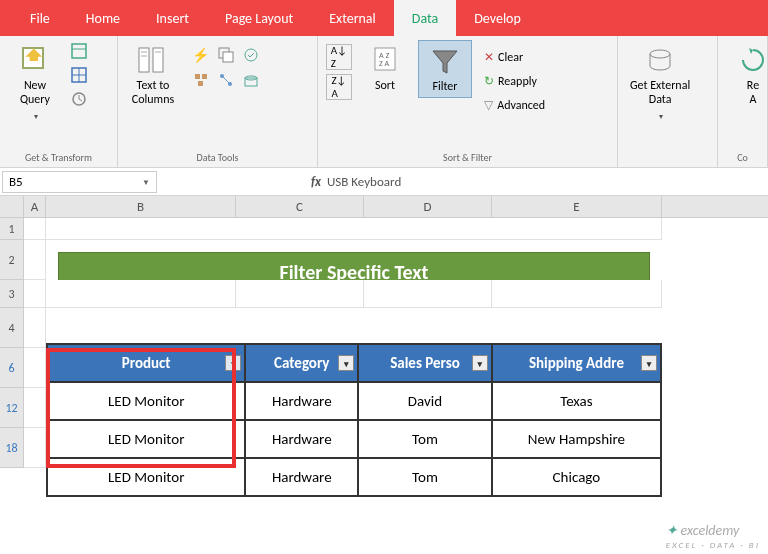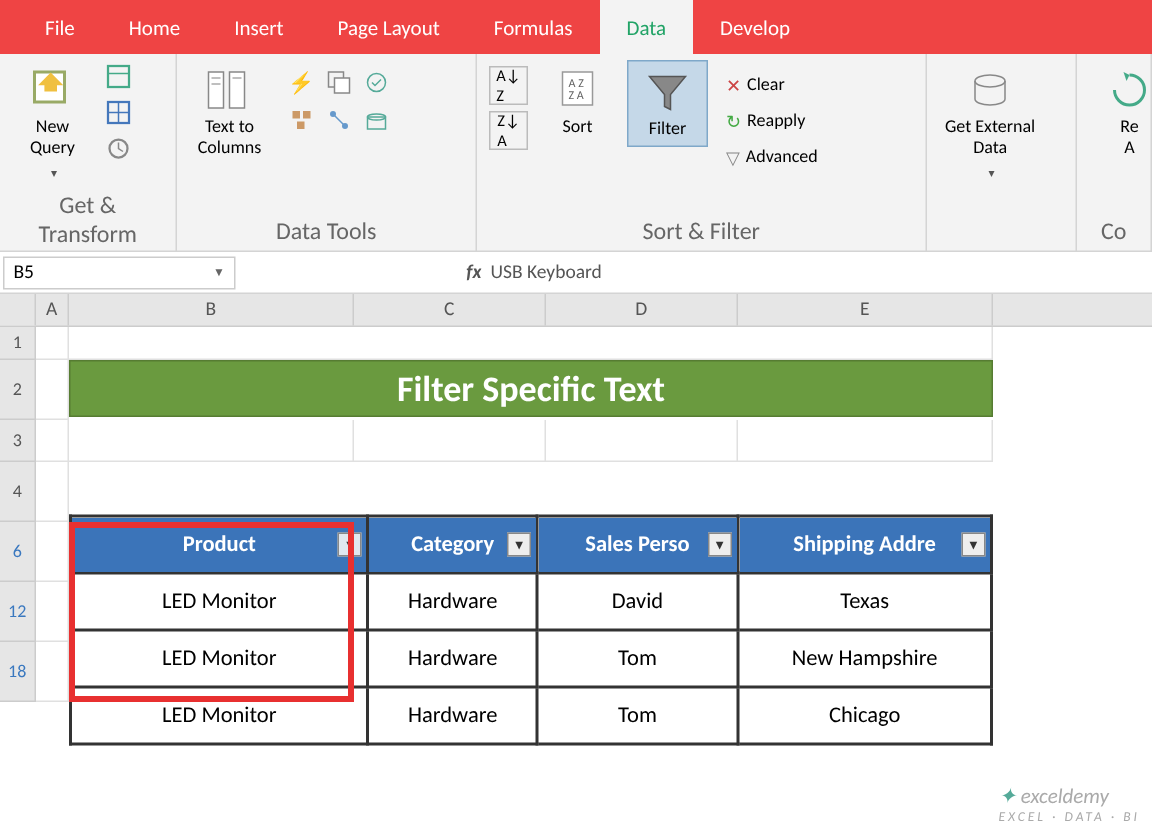--- a/index.html
+++ b/index.html
@@ -6,21 +6,21 @@
 body { background: #fff; width: 768px; height: 554px; overflow: hidden; position: relative; }
 
 
 .tabs { background: #ef4444; display: flex; height: 36px; align-items: center; padding-left: 12px; }
 .tab { color: #fff; font-size: 14px; padding: 0 18px; height: 36px; display: flex; align-items: center; cursor: pointer; }
 .tab.active { background: #f3f3f3; color: #21a366; }
 
 
 .ribbon { background: #f3f3f3; border-bottom: 1px solid #d4d4d4; height: 132px; display: flex; }
 .group { border-right: 1px solid #d4d4d4; padding: 4px 8px 2px; display: flex; flex-direction: column; justify-content: space-between; height: 132px; }
-.group-label { font-size: 16px; color: #666; text-align: center; padding: 2px 0; }
+.group-label { font-size: 10px; color: #666; text-align: center; padding: 2px 0; }
 .group-body { display: flex; gap: 6px; align-items: flex-start; flex: 1; }
 .big-btn { display: flex; flex-direction: column; align-items: center; gap: 2px; padding: 4px; cursor: pointer; text-align: center; font-size: 12px; min-width: 54px; }
 .big-btn.active { background: #c5d8e8; border: 1px solid #7fa8c9; }
 .btn-icon { width: 32px; height: 32px; display: flex; align-items: center; justify-content: center; font-size: 22px; }
 .small-stack { display: flex; flex-direction: column; gap: 2px; }
 .small-btn { height: 22px; padding: 0 6px; font-size: 12px; display: flex; align-items: center; gap: 4px; cursor: pointer; }
 .mini-grid { display: grid; grid-template-columns: repeat(2, 22px); gap: 3px; margin-left: 4px; }
 .mini-icon { width: 22px; height: 22px; display: flex; align-items: center; justify-content: center; font-size: 14px; cursor: pointer; }
 .dropdown-arrow::after { content: "▾"; font-size: 8px; margin-left: 2px; color: #555; }
 
@@ -35,21 +35,21 @@
 .sheet { position: relative; }
 .col-headers { display: flex; height: 22px; background: #e6e6e6; border-bottom: 1px solid #ccc; }
 .corner { width: 24px; border-right: 1px solid #ccc; background: #e6e6e6; }
 .ch { border-right: 1px solid #ccc; text-align: center; font-size: 13px; color: #555; line-height: 22px; }
 .row-hdr { width: 24px; background: #e6e6e6; border-right: 1px solid #ccc; border-bottom: 1px solid #ccc; text-align: center; font-size: 12px; color: #555; display: flex; align-items: center; justify-content: center; }
 .row-hdr.filtered { color: #3a78bf; }
 .grid-row { display: flex; }
 .cell { border-right: 1px solid #e0e0e0; border-bottom: 1px solid #e0e0e0; height: 38px; background: #fff; }
 
 
-.title-banner { background: #6a9a3f; color: #fff; font-weight: bold; font-size: 24px; text-align: center; height: 38px; line-height: 38px; border: 1px solid #567c32; margin: 0; }
+.title-banner { background: #6a9a3f; color: #fff; font-weight: bold; font-size: 20px; text-align: center; height: 38px; line-height: 38px; border: 1px solid #567c32; margin: 12px; }
 
 
 .data-table td, .data-table th { border: 2px solid #333; text-align: center; font-size: 15px; padding: 0; height: 38px; vertical-align: middle; position: relative; }
 .data-table th { background: #3b74b9; color: #fff; font-weight: bold; }
 .data-table .filter-btn { position: absolute; right: 3px; top: 50%; transform: translateY(-50%); width: 16px; height: 16px; background: #eee; border: 1px solid #888; font-size: 9px; display: flex; align-items: center; justify-content: center; color: #333; cursor: pointer; }
 .data-table .filter-btn.applied { background: #e0e8f0; }
 .data-table { border-collapse: collapse; margin-top: 35px; }
 
 
 .red-box { position: absolute; border: 4px solid #e83030; pointer-events: none; }
@@ -61,21 +61,21 @@
 svg { display: block; }
 </style>
 </head>
 <body>
 
 <div class="tabs">
   <div class="tab">File</div>
   <div class="tab">Home</div>
   <div class="tab">Insert</div>
   <div class="tab">Page Layout</div>
-  <div class="tab">Formulas</div>
+  <div class="tab">External</div>
   <div class="tab active">Data</div>
   <div class="tab">Develop</div>
 </div>
 
 <div class="ribbon">
 
   <div class="group" style="width:118px">
     <div class="group-body">
       <div class="big-btn">
         <span class="btn-icon">

